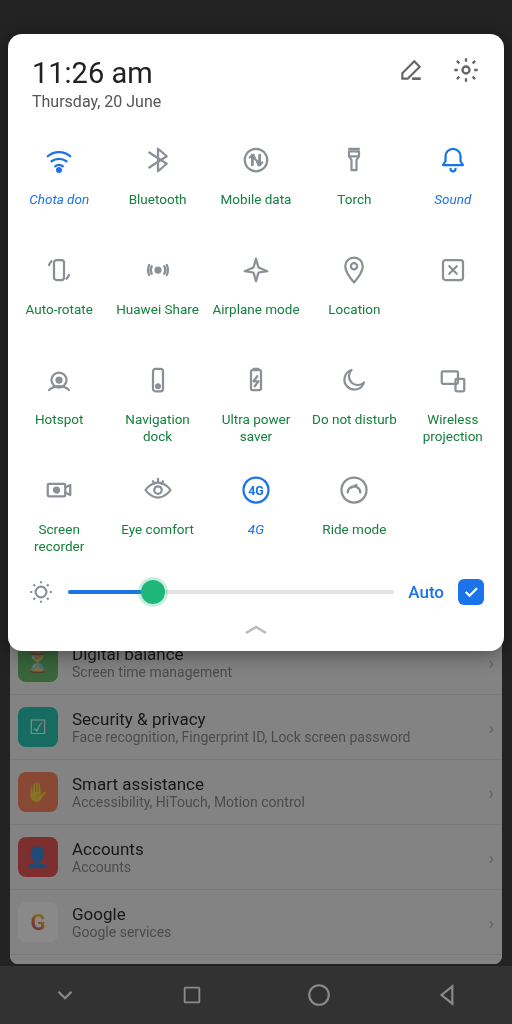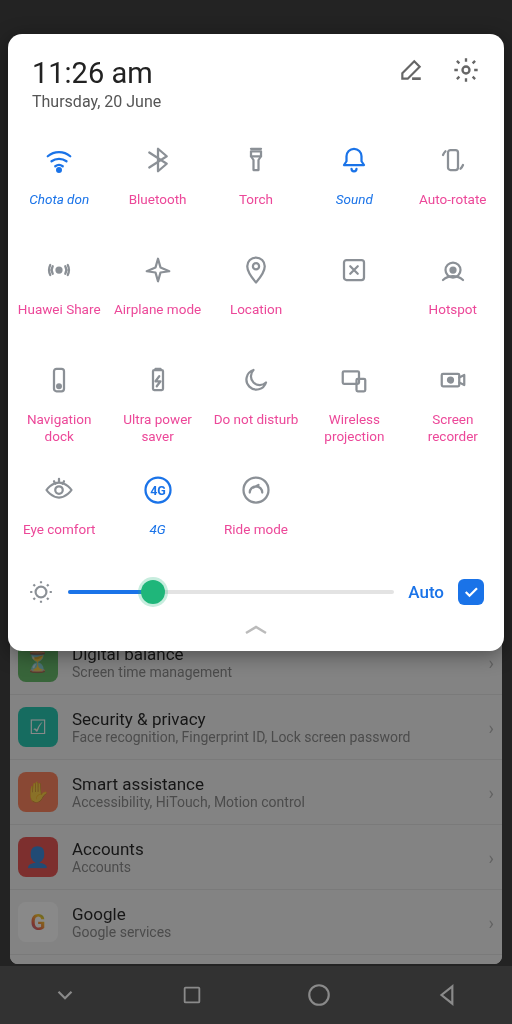--- a/index.html
+++ b/index.html
@@ -27,21 +27,21 @@
 
   .panel { position: absolute; top: 34px; left: 8px; right: 8px; background: #fff; border-radius: 14px; z-index: 10; padding-bottom: 8px; box-shadow: 0 4px 20px rgba(0,0,0,.4); }
   .panel-header { display: flex; align-items: flex-start; padding: 22px 24px 10px; }
   .panel-time { font-size: 29px; font-weight: 400; color: #222; }
   .panel-date { font-size: 16px; color: #555; margin-top: 2px; }
   .panel-header-icons { margin-left: auto; display: flex; gap: 28px; align-items: center; color: #666; }
 
   .tile-grid { display: grid; grid-template-columns: repeat(5, 1fr); padding: 10px 2px 0; gap: 6px 0; }
   .tile { display: flex; flex-direction: column; align-items: center; justify-content: flex-start; padding: 10px 2px; cursor: pointer; }
   .tile-icon { height: 38px; display: flex; align-items: center; justify-content: center; margin-bottom: 12px; }
-  .tile-label { font-size: 13.5px; color: #ec4899; text-align: center; line-height: 1.25; min-height: 34px; }
+  .tile-label { font-size: 13.5px; color: #15803d; text-align: center; line-height: 1.25; min-height: 34px; }
   .tile.active .tile-label { color: #1a73e8; font-style: italic; }
   .tile.active svg { stroke: #1a73e8; }
   .tile svg { stroke: #8b9096; }
 
   .brightness-row { display: flex; align-items: center; padding: 14px 20px 6px; gap: 14px; }
   .brightness-track { flex: 1; height: 4px; background: #e3e3e3; border-radius: 4px; position: relative; }
   .brightness-fill { position: absolute; left: 0; top: 0; bottom: 0; width: 26%; background: #1a73e8; border-radius: 4px; }
   .brightness-thumb { position: absolute; left: 26%; top: 50%; width: 24px; height: 24px; background: #1fb67a; border-radius: 50%; transform: translate(-50%, -50%); box-shadow: 0 0 0 3px rgba(31,182,122,.25); }
   .auto-label { color: #1a73e8; font-size: 17px; font-weight: 500; }
   .auto-check { width: 26px; height: 26px; background: #1a73e8; border-radius: 6px; display: flex; align-items: center; justify-content: center; }
@@ -177,20 +177,32 @@
         <div class="tile-icon">
           <svg width="30" height="30" viewBox="0 0 24 24" fill="none" stroke="#8b9096" stroke-width="1.8" stroke-linecap="round" stroke-linejoin="round" style="color:#8b9096">
             <path d="M12 3v18l7-6-14-9M12 3l7 6-14 9"></path>
           </svg>
         </div>
         <div class="tile-label">Bluetooth</div>
       </div>
       <div class="tile">
         <div class="tile-icon">
           <svg width="30" height="30" viewBox="0 0 24 24" fill="none" stroke="#8b9096" stroke-width="1.8" stroke-linecap="round" stroke-linejoin="round" style="color:#8b9096">
+            <circle cx="12" cy="12" r="9"></circle>
+            <path d="M9 9v6M15 15V9M9 9l3 3M15 15l-3-3" fill="none"></path>
+            <path d="M9 8l0 8M15 8l0 8M10 8l-1 1M14 16l1-1" stroke-width="2"></path>
+            <path d="M9 16l0-8 M15 8l0 8"></path>
+            <path d="M7 10l2-2 2 2M13 14l2 2 2-2" fill="none"></path>
+          </svg>
+        </div>
+        <div class="tile-label">Mobile data</div>
+      </div>
+      <div class="tile">
+        <div class="tile-icon">
+          <svg width="30" height="30" viewBox="0 0 24 24" fill="none" stroke="#8b9096" stroke-width="1.8" stroke-linecap="round" stroke-linejoin="round" style="color:#8b9096">
             <rect x="8" y="5" width="8" height="4"></rect>
             <path d="M8 9l2 3v8h4v-8l2-3"></path>
             <path d="M8 3h8"></path>
           </svg>
         </div>
         <div class="tile-label">Torch</div>
       </div>
       <div class="tile active">
         <div class="tile-icon">
           <svg width="30" height="30" viewBox="0 0 24 24" fill="none" stroke="#1a73e8" stroke-width="1.8" stroke-linecap="round" stroke-linejoin="round" style="color:#1a73e8">

